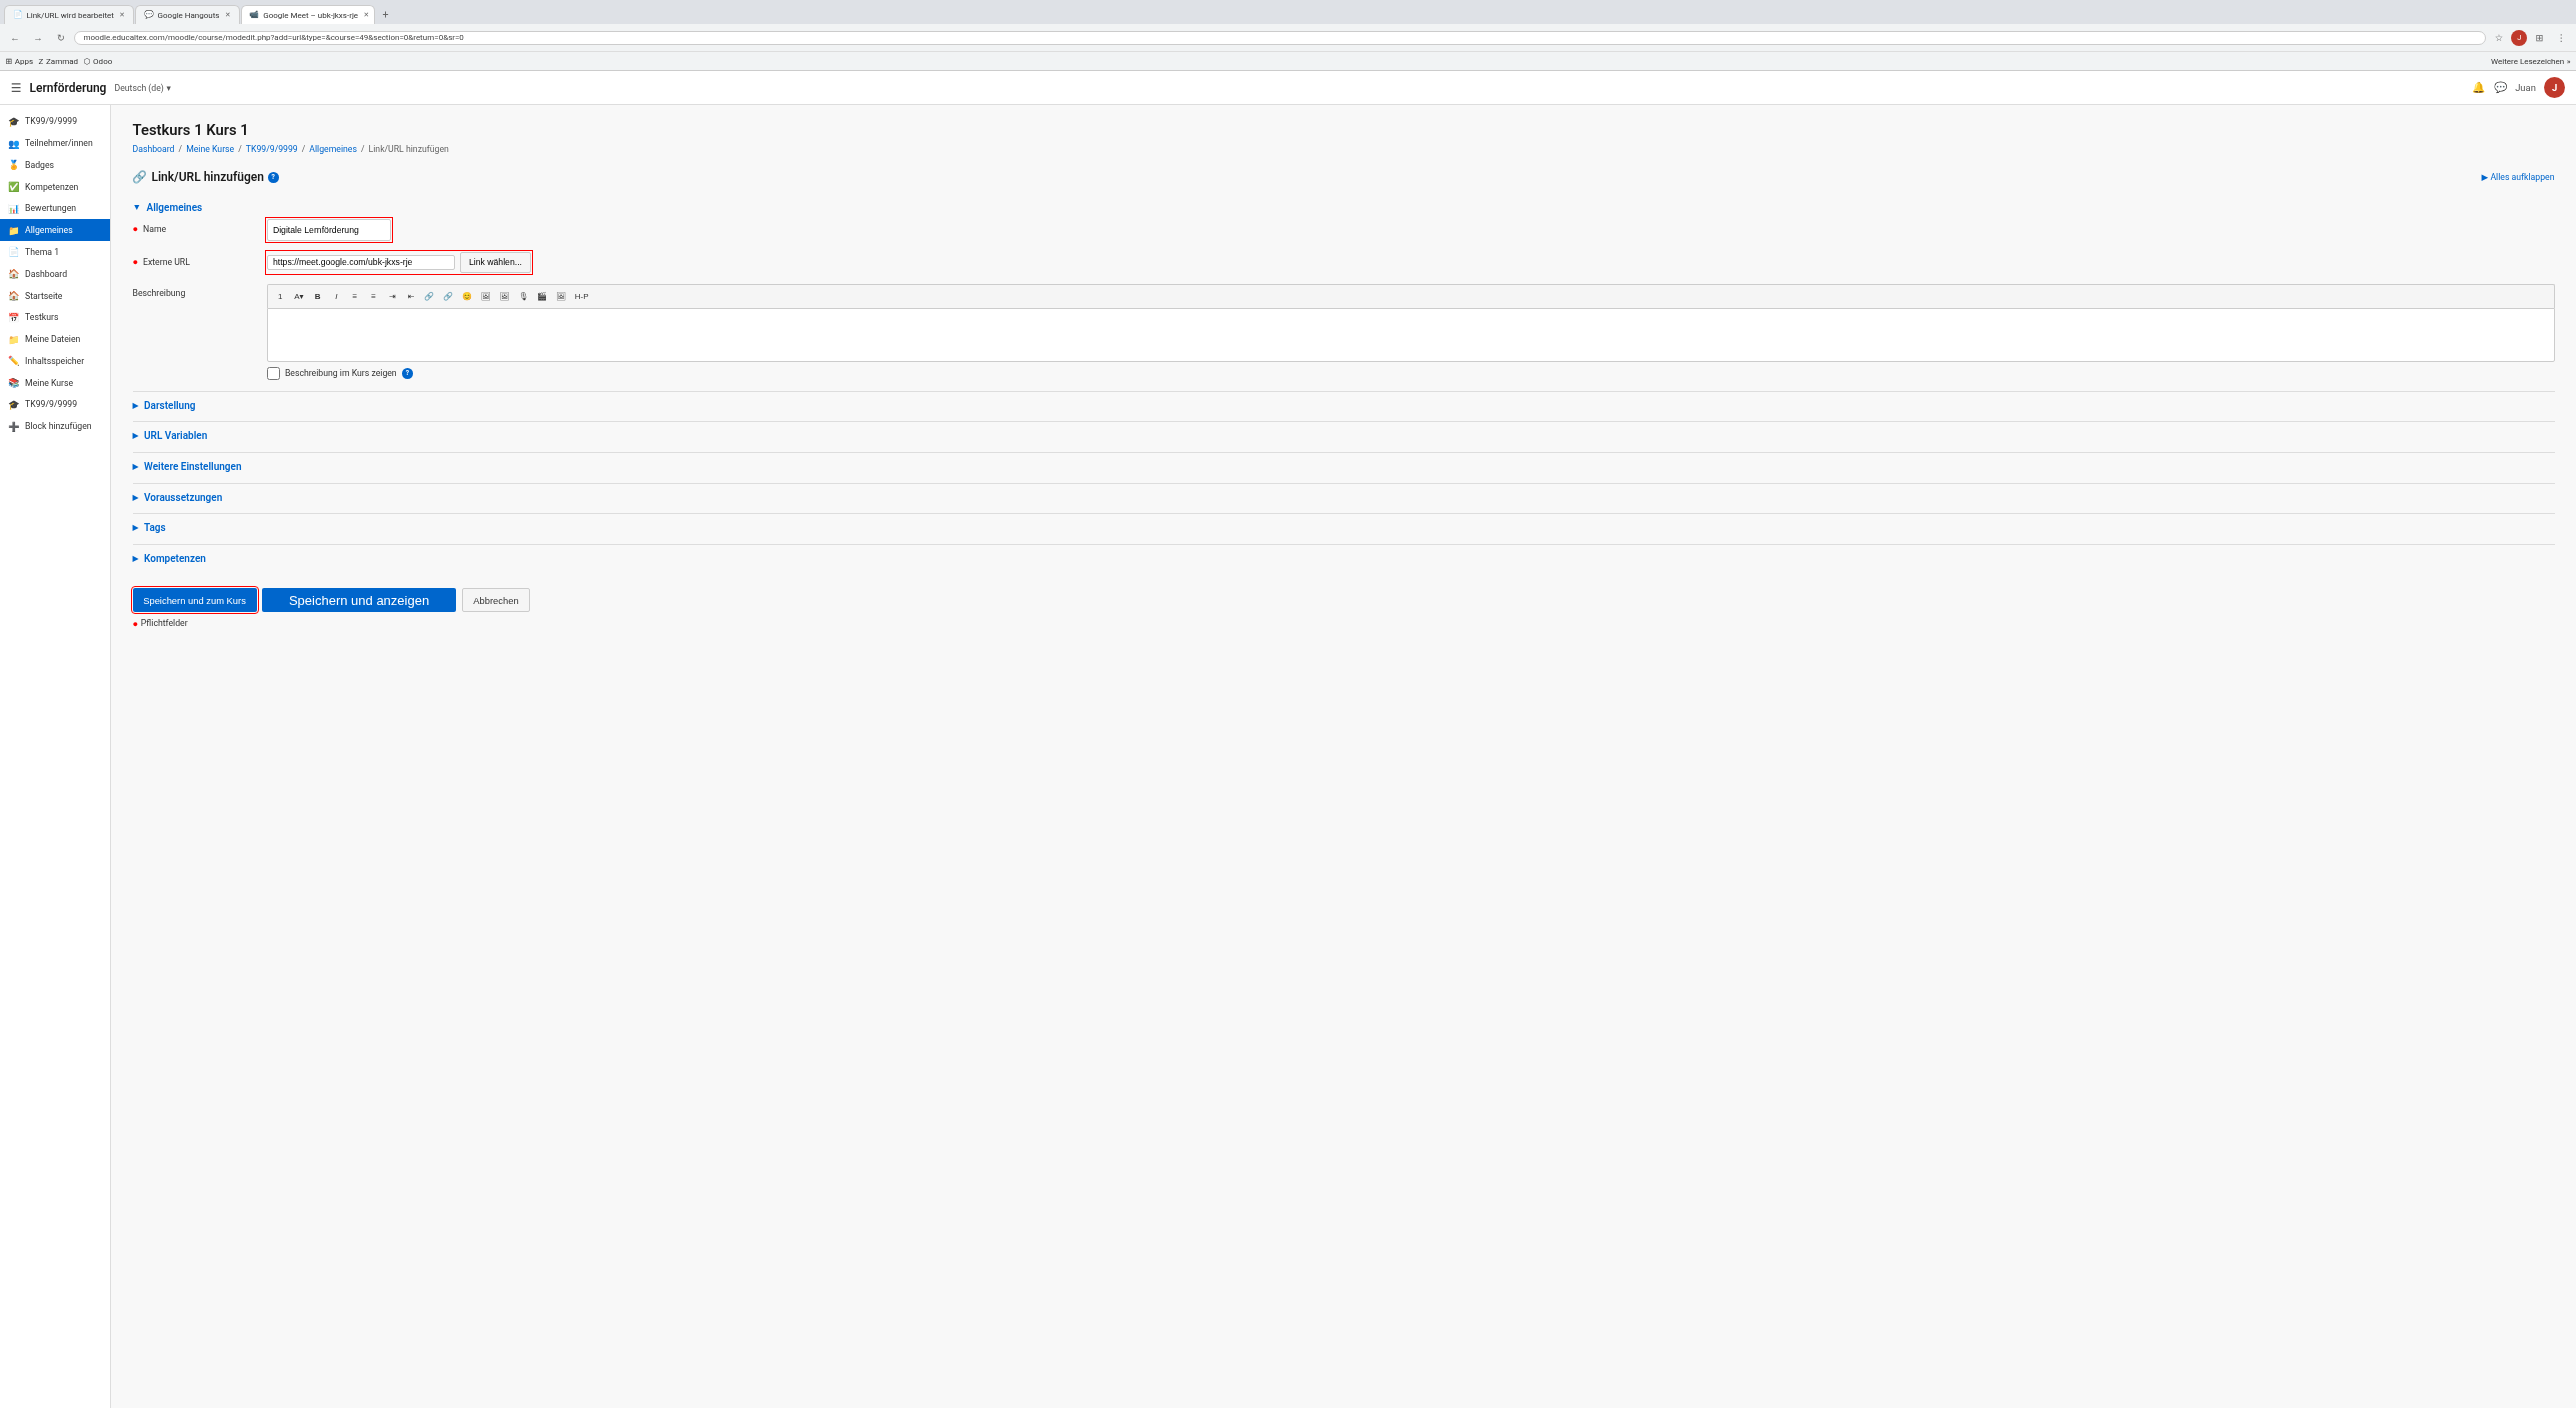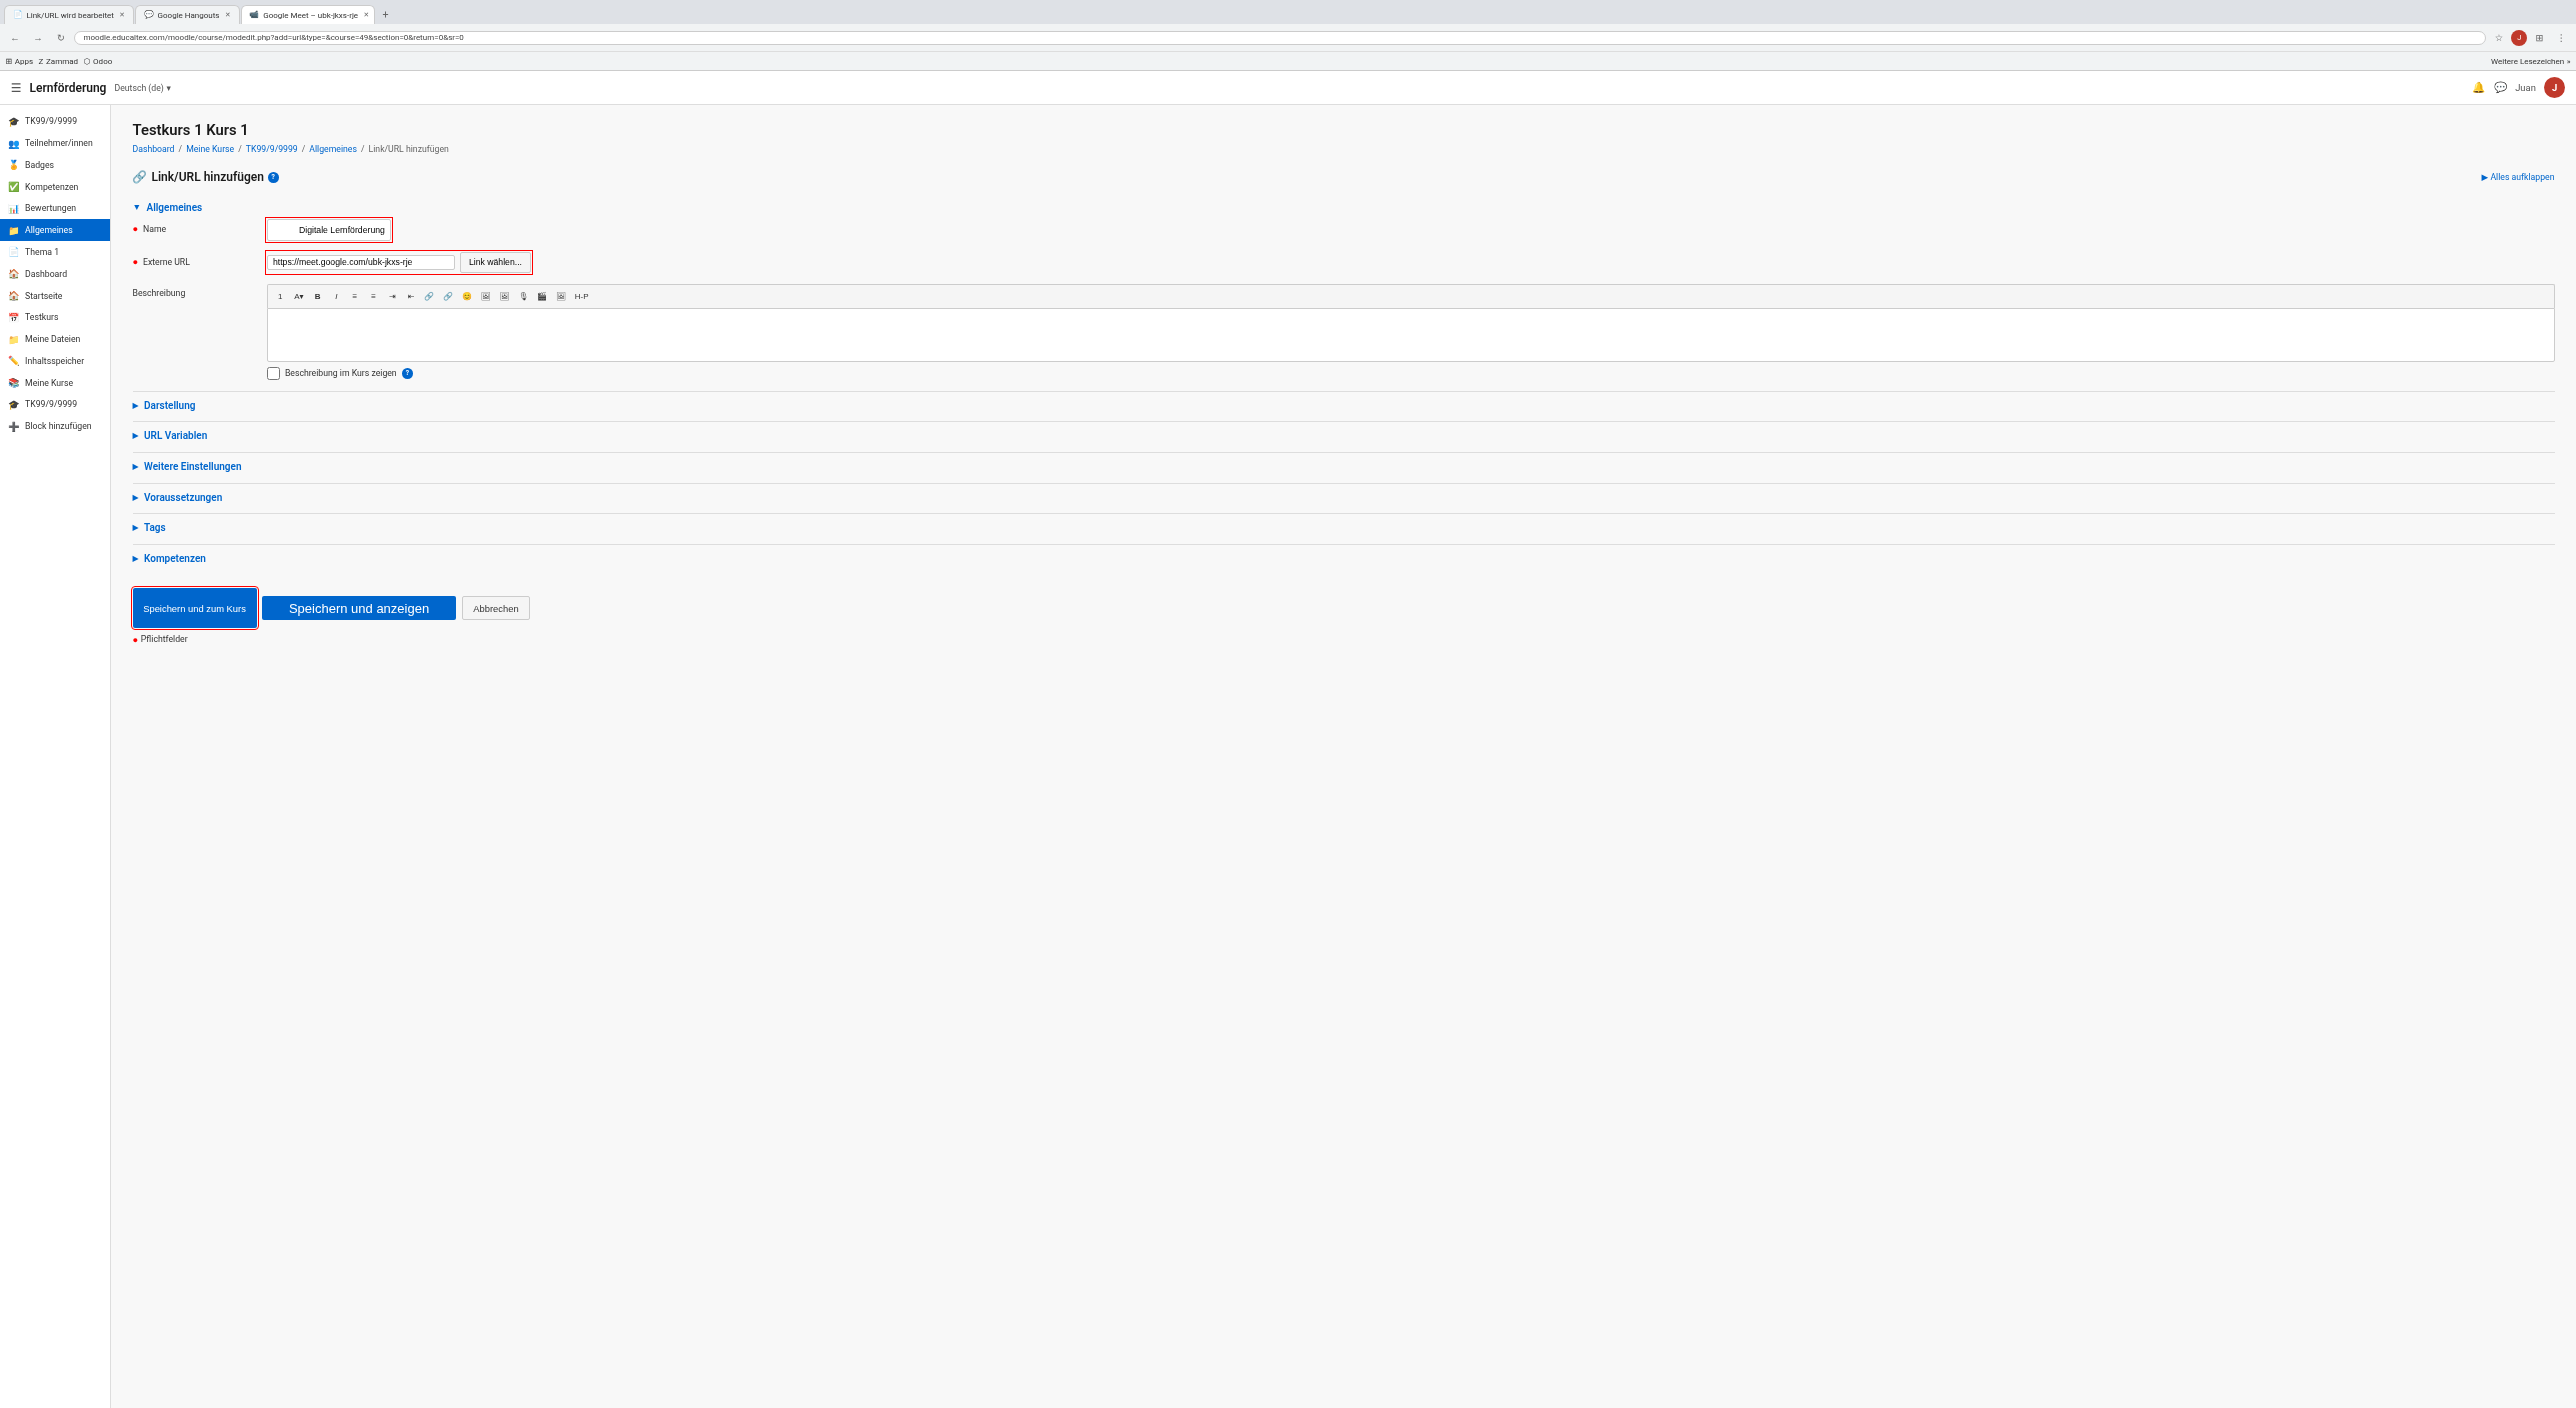--- a/index.html
+++ b/index.html
@@ -55,39 +55,39 @@
     .expand-all { color: #0066cc; font-size: 8.7px; cursor: pointer; }
 
     .form-section { margin-bottom: 10.7px; }
     .form-section-header { display: flex; align-items: center; gap: 5.4px; padding: 6.7px 0; cursor: pointer; }
     .form-section-toggle { color: #0066cc; font-size: 8.7px; }
     .form-section-title { font-size: 10px; font-weight: 600; color: #0066cc; }
 
     .form-group { display: flex; align-items: flex-start; margin-bottom: 10.7px; }
     .form-label { width: 134px; flex-shrink: 0; padding-top: 4px; font-size: 8.7px; color: #333; }
     .form-field { flex: 1; }
-    .form-input { width: 100%; max-width: 201px; height: 21.5px; border: 0.7px solid #ccc; border-radius: 2px; padding: 2.7px 5.4px; font-size: 8.7px; text-align: right; }
+    .form-input { width: 100%; max-width: 201px; height: 21.5px; border: 0.7px solid #ccc; border-radius: 2px; padding: 2.7px 5.4px; font-size: 8.7px; }
     .required-star { color: red; margin-right: 2.7px; }
     .url-input { width: 188px; height: 15px; border: 0.7px solid #ccc; border-radius: 2px; padding: 2.7px 5.4px; font-size: 8.7px; }
     .link-btn { height: 21.5px; padding: 0 8px; background: #f5f5f5; border: 0.7px solid #ccc; border-radius: 2px; font-size: 8.7px; cursor: pointer; white-space: nowrap; }
 
     .editor-toolbar { display: flex; align-items: center; gap: 1.3px; padding: 2.7px 4px; background: #f5f5f5; border: 0.7px solid #ccc; border-bottom: none; border-radius: 2px 2px 0 0; flex-wrap: wrap; }
     .editor-btn { height: 17.4px; min-width: 17.4px; padding: 0 2.7px; border: 0.7px solid transparent; border-radius: 1.3px; background: transparent; cursor: pointer; font-size: 8px; display: flex; align-items: center; justify-content: center; color: #333; }
     .editor-area { width: 100%; min-height: 54px; border: 0.7px solid #ccc; border-radius: 0 0 2px 2px; padding: 5.4px; font-size: 8.7px; background: #fff; }
 
     .checkbox-row { display: flex; align-items: center; gap: 5.4px; margin-top: 5.4px; font-size: 8.7px; }
     .help-icon { color: #0066cc; font-size: 8px; cursor: pointer; }
 
     .collapsible-section { margin-bottom: 2.7px; border-top: 0.7px solid #ddd; }
     .collapsible-header { display: flex; align-items: center; gap: 5.4px; padding: 8px 0; cursor: pointer; }
     .collapsible-arrow { color: #0066cc; font-size: 8px; }
     .collapsible-title { font-size: 10px; font-weight: 600; color: #0066cc; }
 
     .button-row { display: flex; align-items: center; gap: 5.4px; margin: 16px 0 5.4px; }
-    .btn-primary { height: 40px; padding: 0 10.7px; background: #0066cc; color: white; border: none; border-radius: 2px; font-size: 9.4px; cursor: pointer; }
+    .btn-primary { height: 24px; padding: 0 10.7px; background: #0066cc; color: white; border: none; border-radius: 2px; font-size: 9.4px; cursor: pointer; }
     .btn-secondary { height: 24px; padding: 0 27px; background: #0066cc; color: white; border: none; border-radius: 2px; font-size: 13px; cursor: pointer; }
     .btn-cancel { height: 24px; padding: 0 10.7px; background: #f5f5f5; color: #333; border: 0.7px solid #ccc; border-radius: 2px; font-size: 9.4px; cursor: pointer; }
 
     .btn-save-highlight { outline: 1.3px solid red; outline-offset: 1.3px; }
 
     .required-notice { display: flex; align-items: center; gap: 2.7px; font-size: 8.7px; color: #333; margin-top: 5.4px; }
 
     .info-icon { display: inline-block; width: 10.7px; height: 10.7px; border-radius: 50%; background: #0066cc; color: white; font-size: 6.7px; font-weight: bold; text-align: center; line-height: 10.7px; cursor: pointer; }
     .warning-icon { color: red; font-size: 9.4px; }
   </style>

